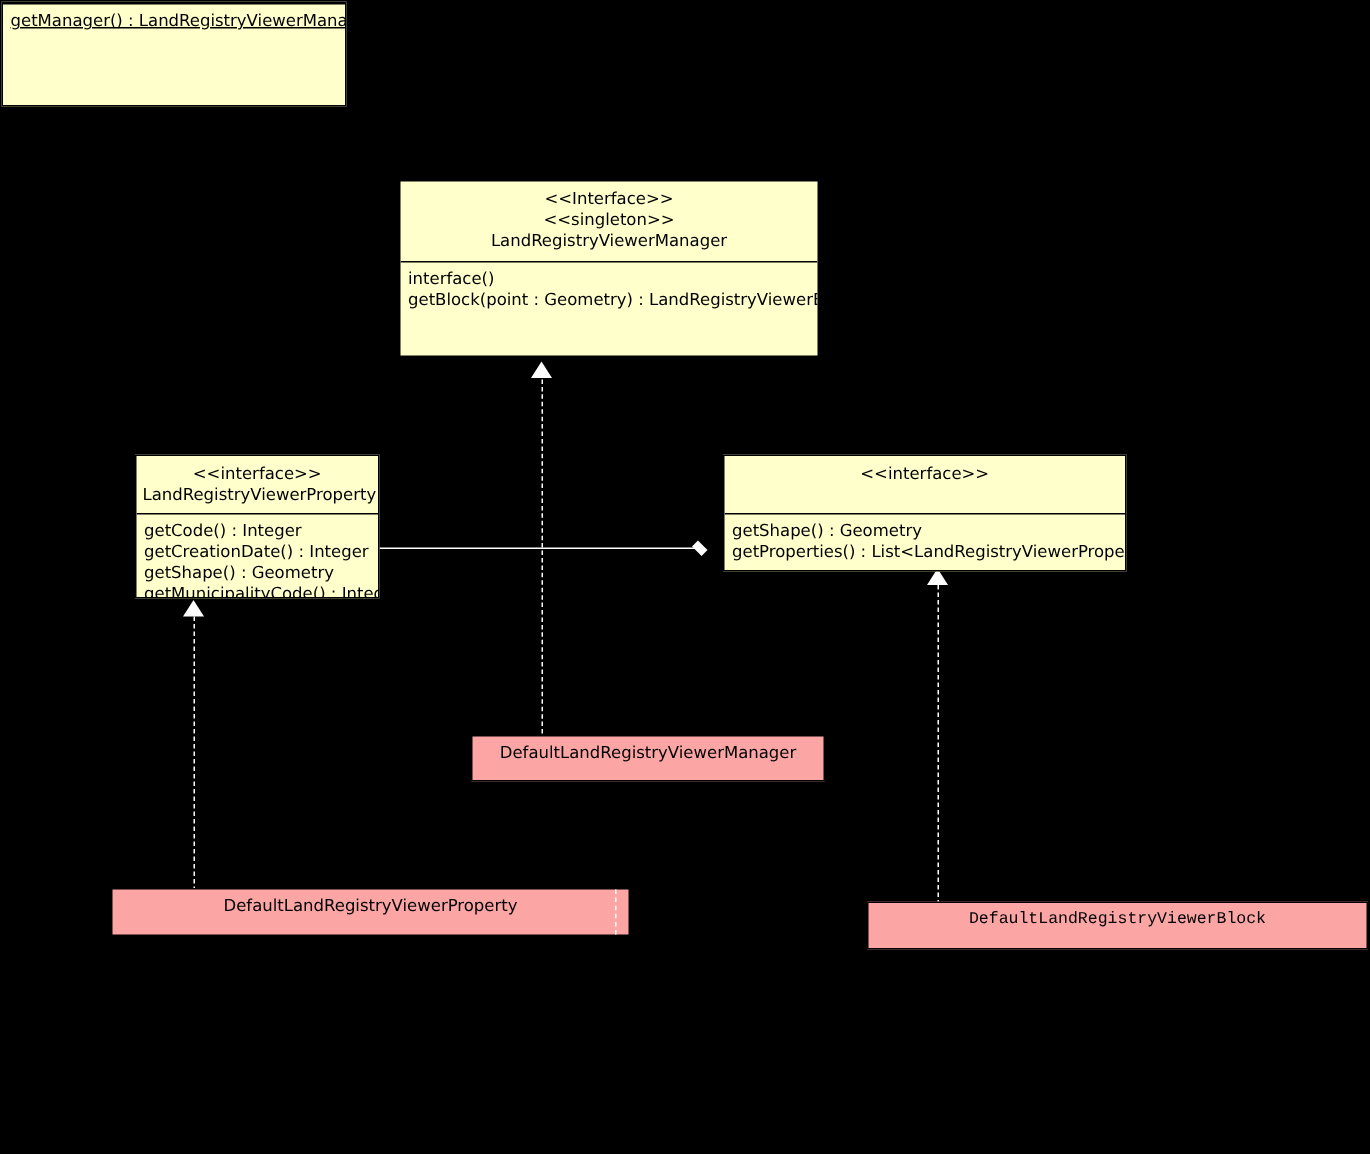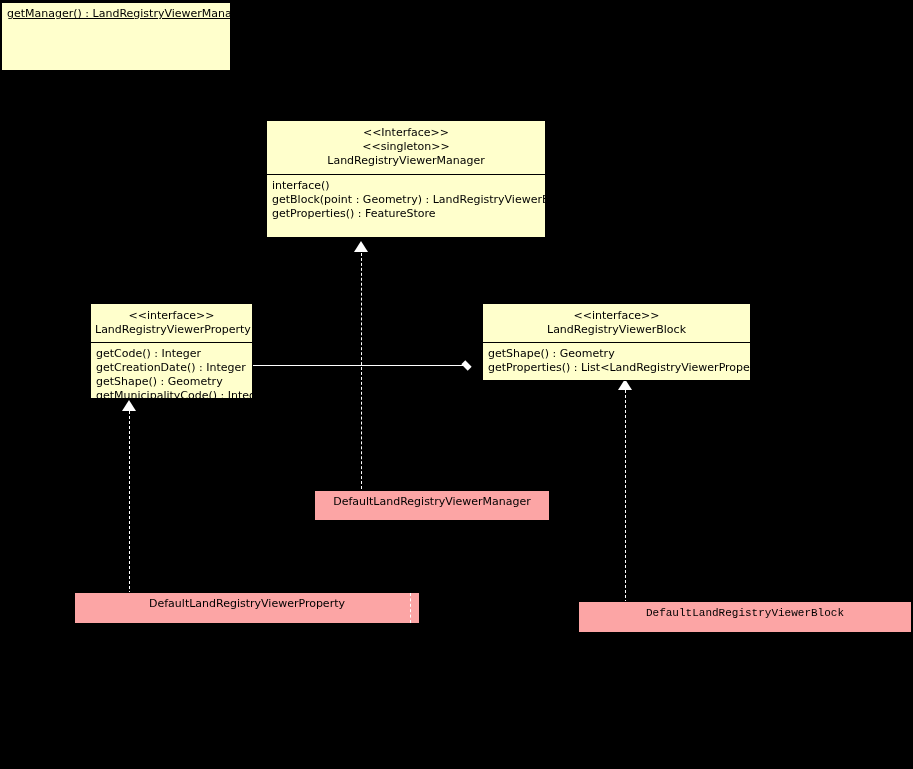--- a/index.html
+++ b/index.html
@@ -142,21 +142,20 @@
   
   <div class="uml-box" style="left:266px; top:120px; width:280px; height:118px;">
     <div class="compartment head" style="height:53px;">
       <span class="stereotype">&lt;&lt;Interface&gt;&gt;</span>
       <span class="stereotype">&lt;&lt;singleton&gt;&gt;</span>
       <span class="classname">LandRegistryViewerManager</span>
     </div>
     <div class="compartment body">
       <span class="member">interface()</span>
       <span class="member">getBlock(point : Geometry) : LandRegistryViewerBlock</span>
-      <span class="member">getProperties() : FeatureStore</span>
     </div>
   </div>
 
   
   <div class="uml-box" style="left:90px; top:303px; width:163px; height:96px;">
     <div class="compartment head" style="height:38px;">
       <span class="stereotype">&lt;&lt;interface&gt;&gt;</span>
       <span class="classname">LandRegistryViewerProperty</span>
     </div>
     <div class="compartment body">
@@ -164,21 +163,20 @@
       <span class="member">getCreationDate() : Integer</span>
       <span class="member">getShape() : Geometry</span>
       <span class="member">getMunicipalityCode() : Integer</span>
     </div>
   </div>
 
   
   <div class="uml-box" style="left:482px; top:303px; width:269px; height:78px;">
     <div class="compartment head" style="height:38px;">
       <span class="stereotype">&lt;&lt;interface&gt;&gt;</span>
-      <span class="classname">LandRegistryViewerBlock</span>
     </div>
     <div class="compartment body">
       <span class="member">getShape() : Geometry</span>
       <span class="member">getProperties() : List&lt;LandRegistryViewerProperty&gt;</span>
     </div>
   </div>
 
   
   <div class="uml-box green" style="left:314px; top:490px; width:236px; height:31px;">
     <div class="compartment head" style="height:29px; padding-top:4px;">

